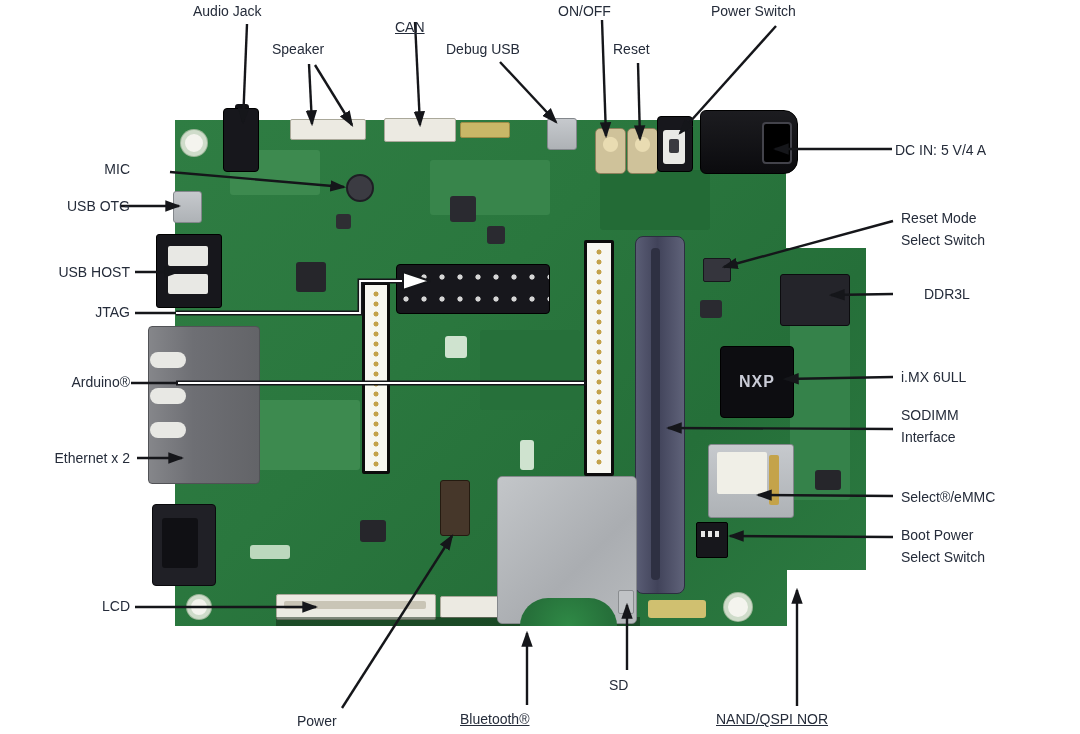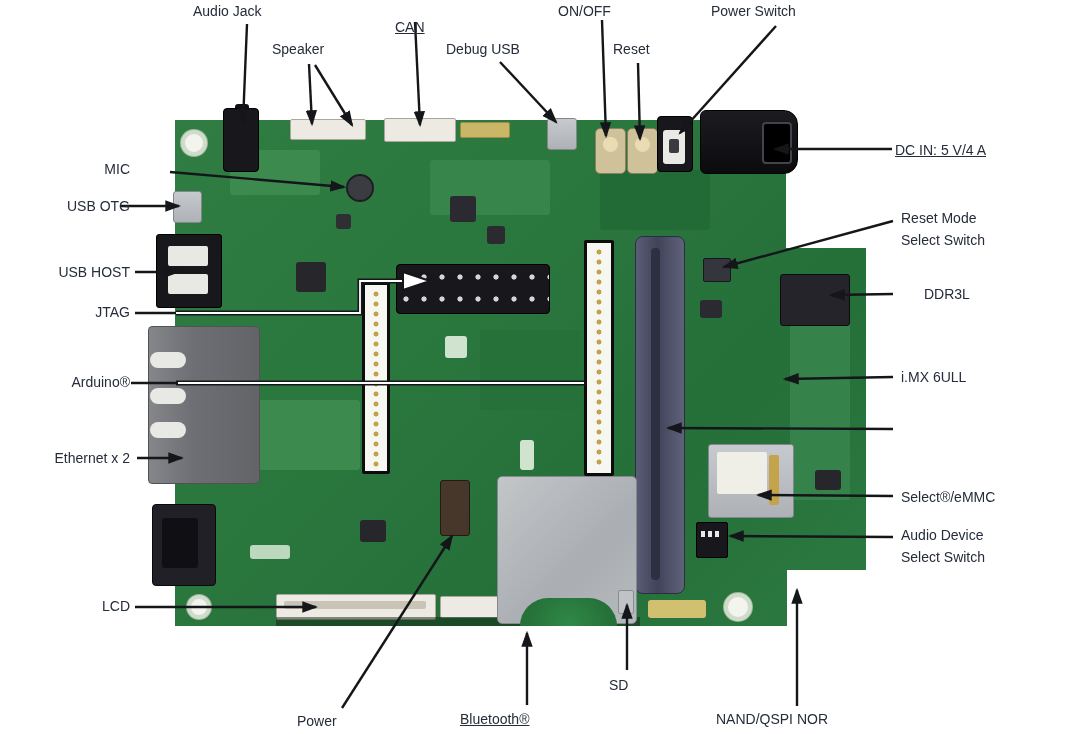--- a/index.html
+++ b/index.html
@@ -103,20 +103,23 @@
     </div>
   <div class="abs ardu" style="left:584px;top:240px;width:24px;height:230px;">
       <div class="pinscol"></div>
     </div>
 
   <div class="abs" style="left:635px;top:236px;width:48px;height:356px;background:linear-gradient(90deg,#5a5d75,#41435a 45%,#5f6279);border:1px solid #2c2e40;border-radius:8px;"></div>
   <div class="abs" style="left:651px;top:248px;width:9px;height:332px;background:#2e3042;border-radius:4px;"></div>
 
   <div class="abs" style="left:780px;top:274px;width:68px;height:50px;background:#24242a;border:1px solid #0c0c0f;border-radius:3px;"></div>
 
+  <div class="abs" style="left:720px;top:346px;width:72px;height:70px;background:#0d0d11;border:1px solid #000;border-radius:4px;">
+    <div class="nxp-text">NXP</div>
+  </div>
 
   <div class="abs" style="left:703px;top:258px;width:26px;height:22px;background:#35353d;border:1px solid #17171c;border-radius:2px;"></div>
 
   <div class="abs silver" style="left:708px;top:444px;width:84px;height:72px;"></div>
   <div class="abs" style="left:717px;top:452px;width:50px;height:42px;background:#f0efe7;border-radius:2px;"></div>
   <div class="abs" style="left:769px;top:455px;width:10px;height:50px;background:#c4a34a;border-radius:2px;"></div>
 
   <div class="abs blackc" style="left:696px;top:522px;width:30px;height:34px;border-radius:2px;"></div>
   <div class="abs" style="left:701px;top:531px;width:20px;height:6px;background:repeating-linear-gradient(90deg,#e8e8e8 0 4px,#17171b 4px 7px);"></div>
 
@@ -173,39 +176,43 @@
   </svg>
 
   <div class="lbl" style="left:193px;top:0px;">Audio Jack</div>
   <div class="lbl" style="left:272px;top:38px;">Speaker</div>
   <div class="lbl" style="left:395px;top:16px;text-decoration:underline;">CAN</div>
   <div class="lbl" style="left:446px;top:38px;">Debug USB</div>
   <div class="lbl" style="left:558px;top:0px;">ON/OFF</div>
   <div class="lbl" style="left:613px;top:38px;">Reset</div>
   <div class="lbl" style="left:711px;top:0px;">Power Switch</div>
 
-  <div class="lbl" style="left:895px;top:139px;text-decoration:underline;">DC IN: 5 V/4 A</div>
+  <div class="lbl" style="left:895px;top:139px;">DC IN: 5 V/4 A</div>
   <div class="lbl" style="left:901px;top:207px;">
     <span class="l2">Reset Mode</span>
     <span class="l2">Select Switch</span>
   </div>
   <div class="lbl" style="left:924px;top:283px;">DDR3L</div>
   <div class="lbl" style="left:901px;top:366px;">i.MX 6ULL</div>
+  <div class="lbl" style="left:901px;top:404px;">
+    <span class="l2">SODIMM</span>
+    <span class="l2">Interface</span>
+  </div>
   <div class="lbl" style="left:901px;top:486px;">Select®/eMMC</div>
   <div class="lbl" style="left:901px;top:524px;">
-    <span class="l2">Audio Device</span>
+    <span class="l2">Boot Power</span>
     <span class="l2">Select Switch</span>
   </div>
 
   <div class="lbl rt" style="top:158px;">MIC</div>
   <div class="lbl rt" style="top:195px;">USB OTG</div>
   <div class="lbl rt" style="top:261px;">USB HOST</div>
   <div class="lbl rt" style="top:301px;">JTAG</div>
   <div class="lbl rt" style="top:371px;">Arduino®</div>
   <div class="lbl rt" style="top:447px;">Ethernet x 2</div>
   <div class="lbl rt" style="top:595px;">LCD</div>
 
   <div class="lbl" style="left:297px;top:710px;">Power</div>
   <div class="lbl" style="left:460px;top:708px;text-decoration:underline;">Bluetooth®</div>
   <div class="lbl" style="left:609px;top:674px;">SD</div>
-  <div class="lbl" style="left:716px;top:708px;">NAND/QSPI NOR</div>
+  <div class="lbl" style="left:716px;top:708px;text-decoration:underline;">NAND/QSPI NOR</div>
 
 </div>
 
 </body></html>

